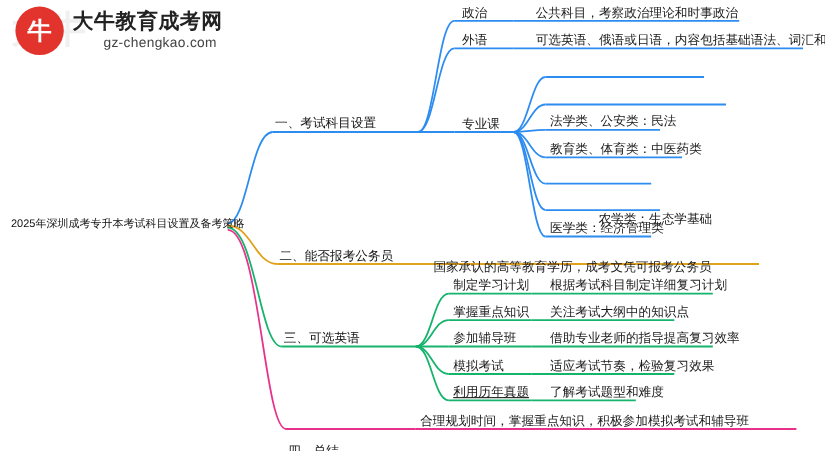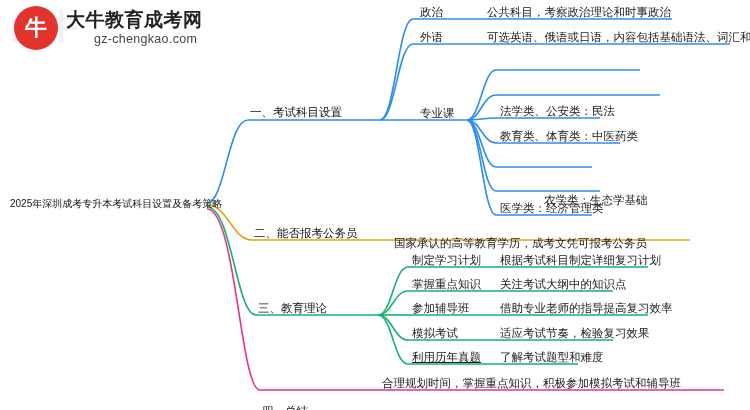--- a/index.html
+++ b/index.html
@@ -214,21 +214,21 @@
   <div class="node lvl2" style="left:420px; top:107px;">专业课</div>
 
   <div class="node lvl3" style="left:500px; top:105px;">法学类、公安类：民法</div>
   <div class="node lvl3" style="left:500px; top:130px;">教育类、体育类：中医药类</div>
   <div class="node lvl3" style="left:500px; top:194px;margin-left:44px;">农学类：生态学基础</div>
   <div class="node lvl3" style="left:500px; top:202px;">医学类：经济管理类</div>
 
   <div class="node lvl1" style="left:254px; top:227px;">二、能否报考公务员</div>
   <div class="node lvl3" style="left:394px; top:227px;margin-top:10px;">国家承认的高等教育学历，成考文凭可报考公务员</div>
 
-  <div class="node lvl1" style="left:258px; top:302px;">三、教育理论</div>
+  <div class="node lvl1" style="left:258px; top:302px;">三、可选英语</div>
 
   <div class="node lvl2" style="left:412px; top:254px;">制定学习计划</div>
   <div class="node lvl3" style="left:500px; top:254px;">根据考试科目制定详细复习计划</div>
 
   <div class="node lvl2" style="left:412px; top:278px;">掌握重点知识</div>
   <div class="node lvl3" style="left:500px; top:278px;">关注考试大纲中的知识点</div>
 
   <div class="node lvl2" style="left:412px; top:302px;">参加辅导班</div>
   <div class="node lvl3" style="left:500px; top:302px;">借助专业老师的指导提高复习效率</div>
 

